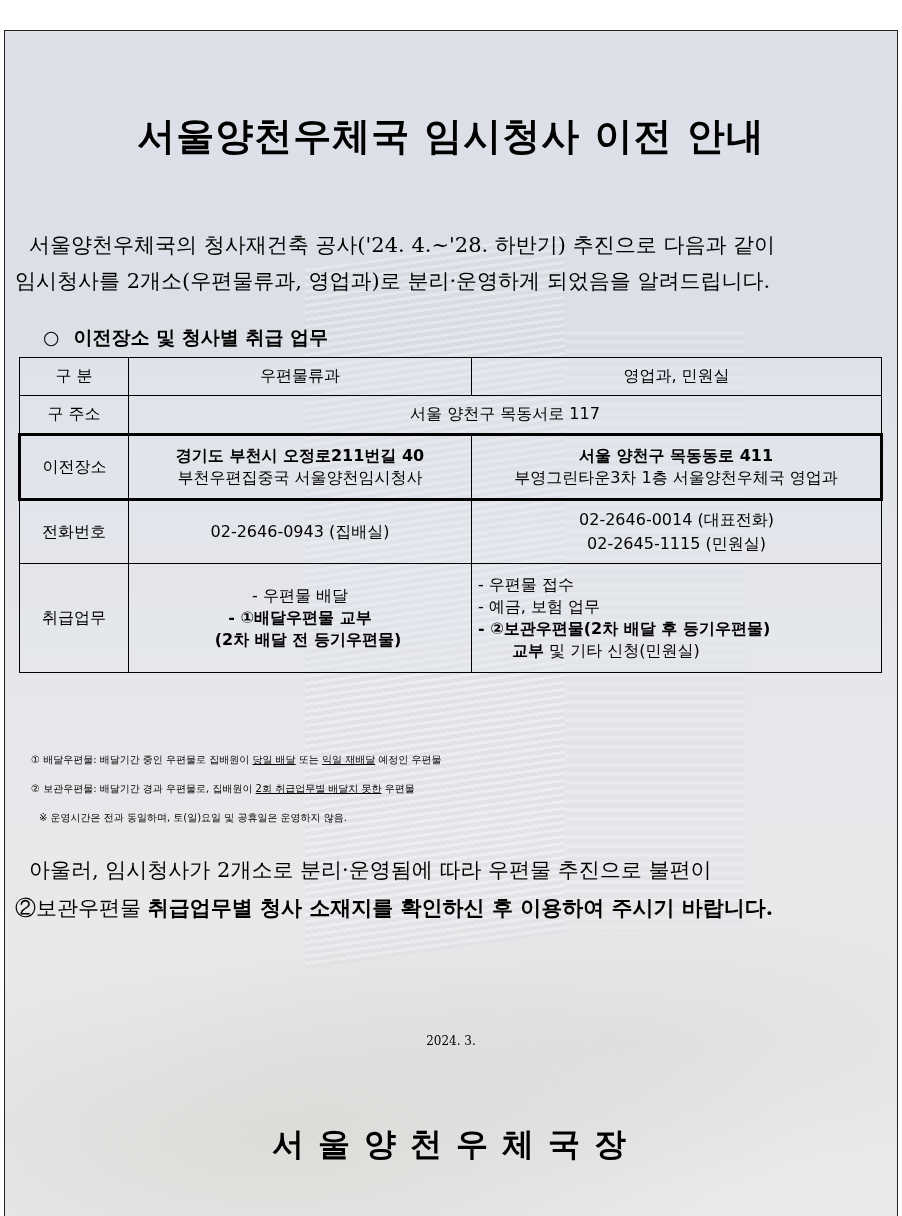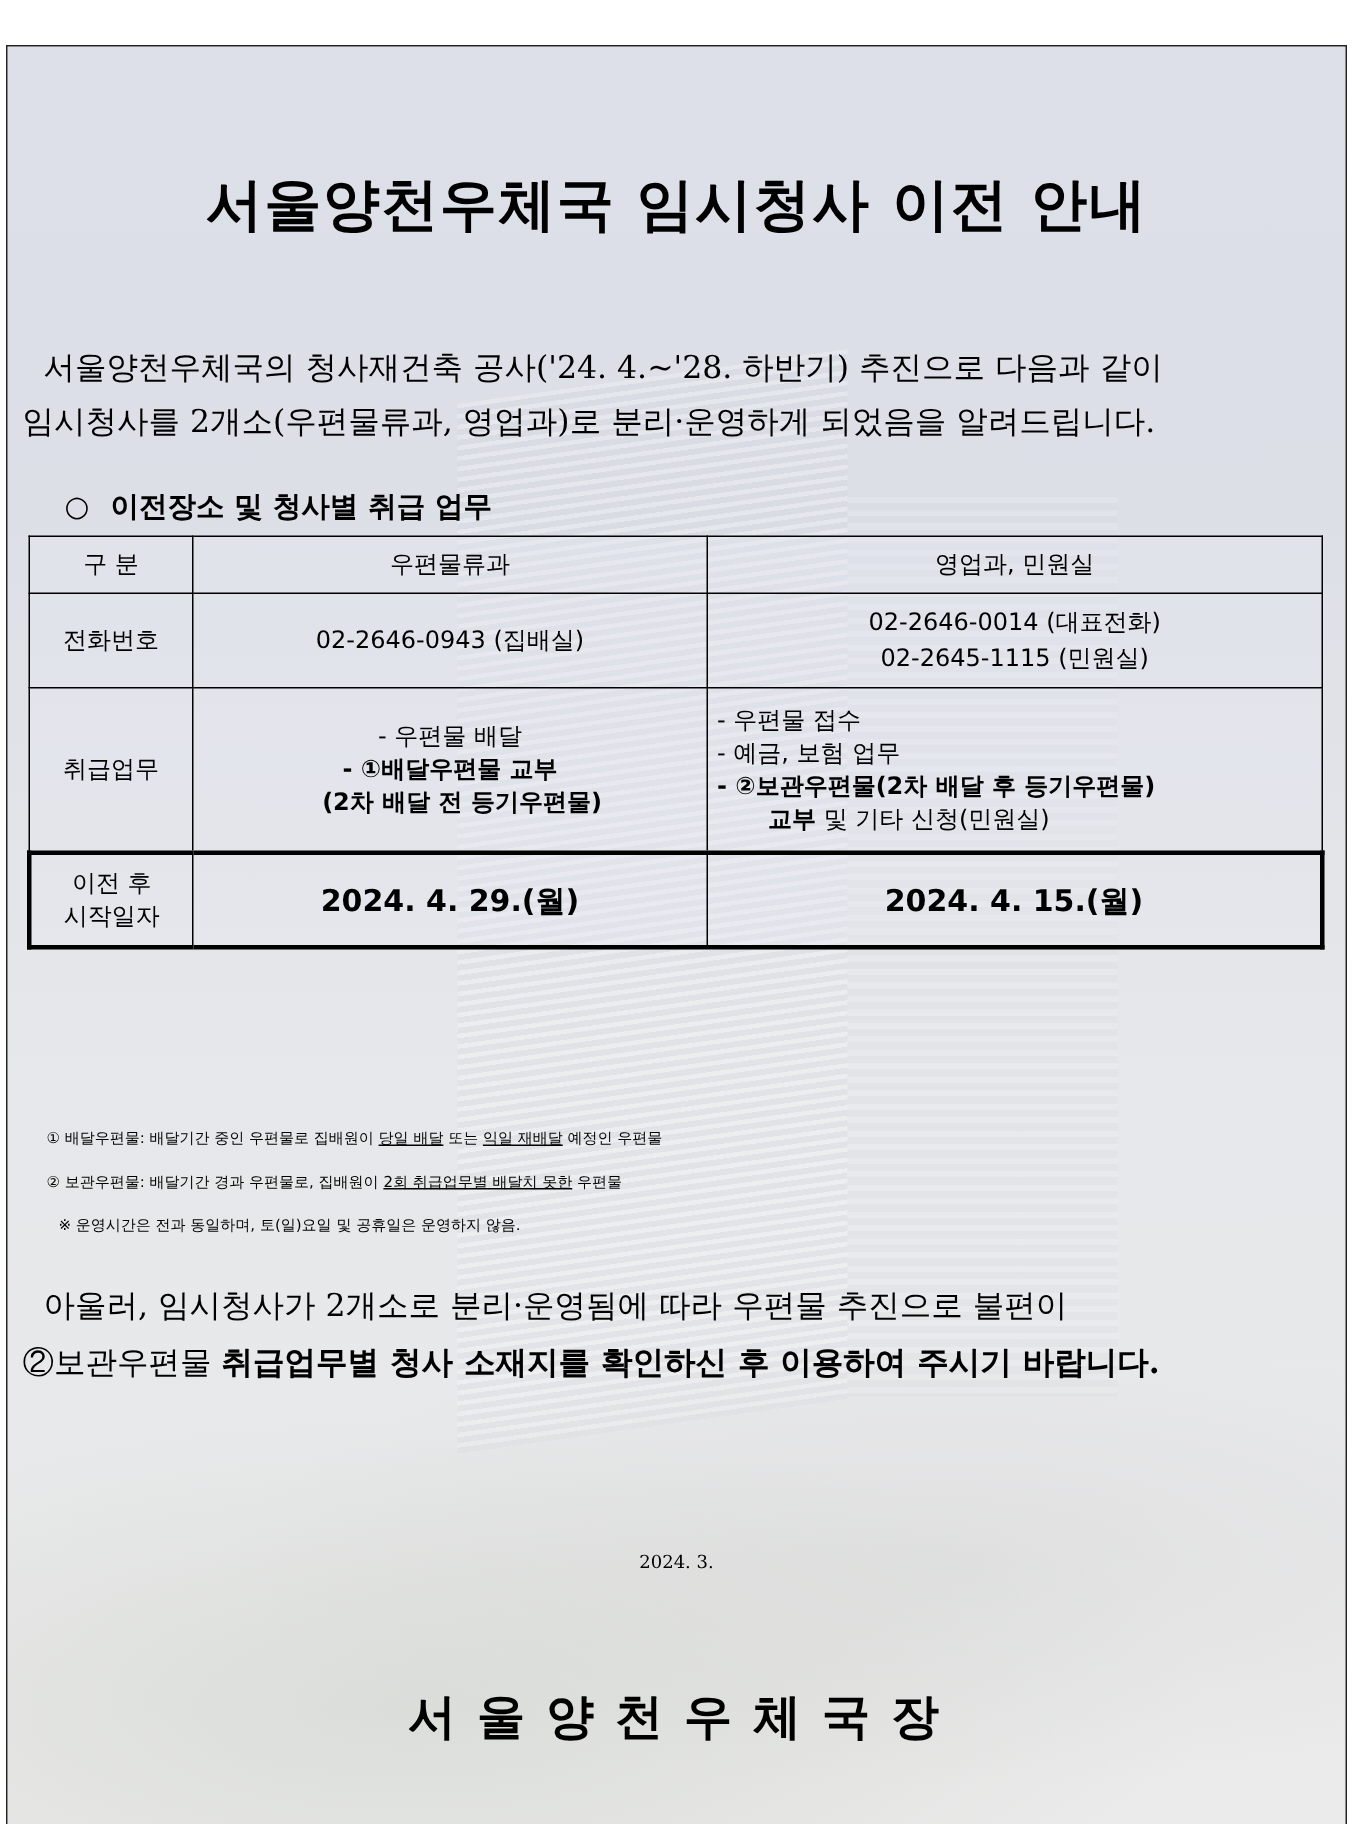--- a/index.html
+++ b/index.html
@@ -119,20 +119,35 @@
     <span class="bullet">○</span><span>이전장소 및 청사별 취급 업무</span>
   </div>
 
   <table class="info">
     <tbody>
         <tr class="r-head">
       <td class="c1">구 분</td>
       <td class="c2">우편물류과</td>
       <td class="c3">영업과, 민원실</td>
     </tr>
+    <tr class="r-old">
+      <td class="c1">구 주소</td>
+      <td colspan="2">서울 양천구 목동서로 117</td>
+    </tr>
+    <tr class="r-new thick">
+      <td class="c1 bold">이전장소</td>
+      <td class="c2">
+        <div class="bold">경기도 부천시 오정로211번길 40</div>
+        <div>부천우편집중국 서울양천임시청사</div>
+      </td>
+      <td class="c3">
+        <div class="bold">서울 양천구 목동동로 411</div>
+        <div>부영그린타운3차 1층 서울양천우체국 영업과</div>
+      </td>
+    </tr>
     <tr class="r-tel">
       <td class="c1">전화번호</td>
       <td class="c2">02-2646-0943 (집배실)</td>
       <td class="c3">
         <div>02-2646-0014 (대표전화)</div>
         <div>02-2645-1115 (민원실)</div>
       </td>
     </tr>
     <tr class="r-duty">
       <td class="c1">취급업무</td>
@@ -140,28 +155,20 @@
         <div>- 우편물 배달</div>
         <div class="bold">- ①배달우편물 교부</div>
         <div class="bold"><span class="indent">(2차 배달 전 등기우편물)</span></div>
       </td>
       <td class="c3">
         <div>- 우편물 접수</div>
         <div>- 예금, 보험 업무</div>
         <div class="bold">- ②보관우편물(2차 배달 후 등기우편물)</div>
         <div><span class="indent2 bold">교부</span> <span>및 기타 신청(민원실)</span></div>
       </td>
-    </tr>
-    <tr class="r-start thick">
-      <td class="c1 start-label">
-        <div>이전 후</div>
-        <div>시작일자</div>
-      </td>
-      <td class="c2 start-date">2024. 4. 29.(월)</td>
-      <td class="c3 start-date">2024. 4. 15.(월)</td>
     </tr>
   </tbody>
     </table>
 
   <div class="notes">
     <div>
       <span>① 배달우편물: 배달기간 중인 우편물로 집배원이 </span><span class="u">당일 배달</span><span> 또는 </span><span class="u">익일 재배달</span><span> 예정인 우편물</span>
     </div>
     <div>
       <span>② 보관우편물: 배달기간 경과 우편물로, 집배원이 </span><span class="u">2회 취급업무별 배달치 못한</span><span> 우편물</span>

